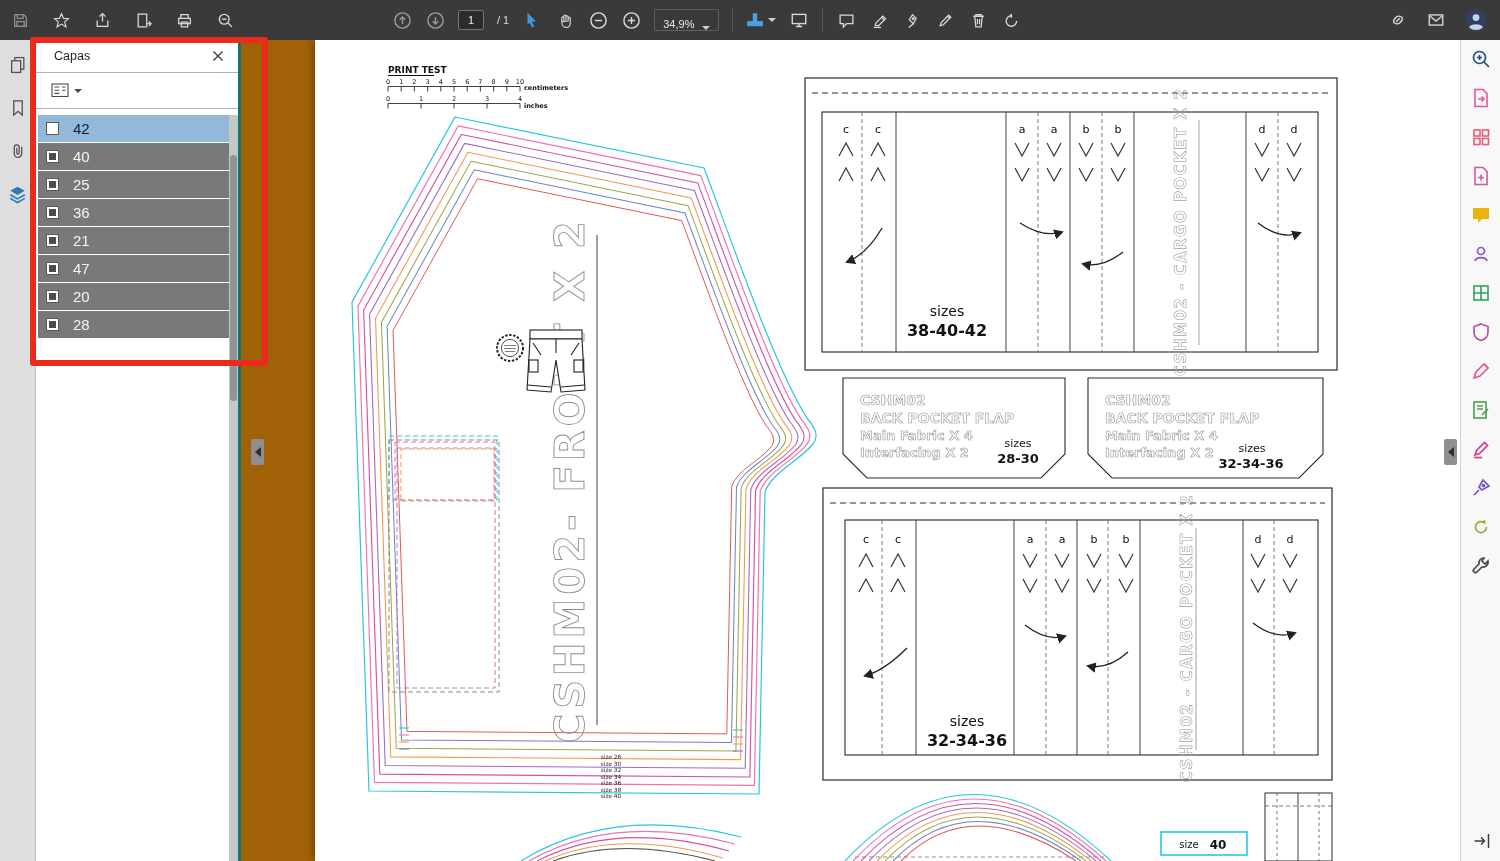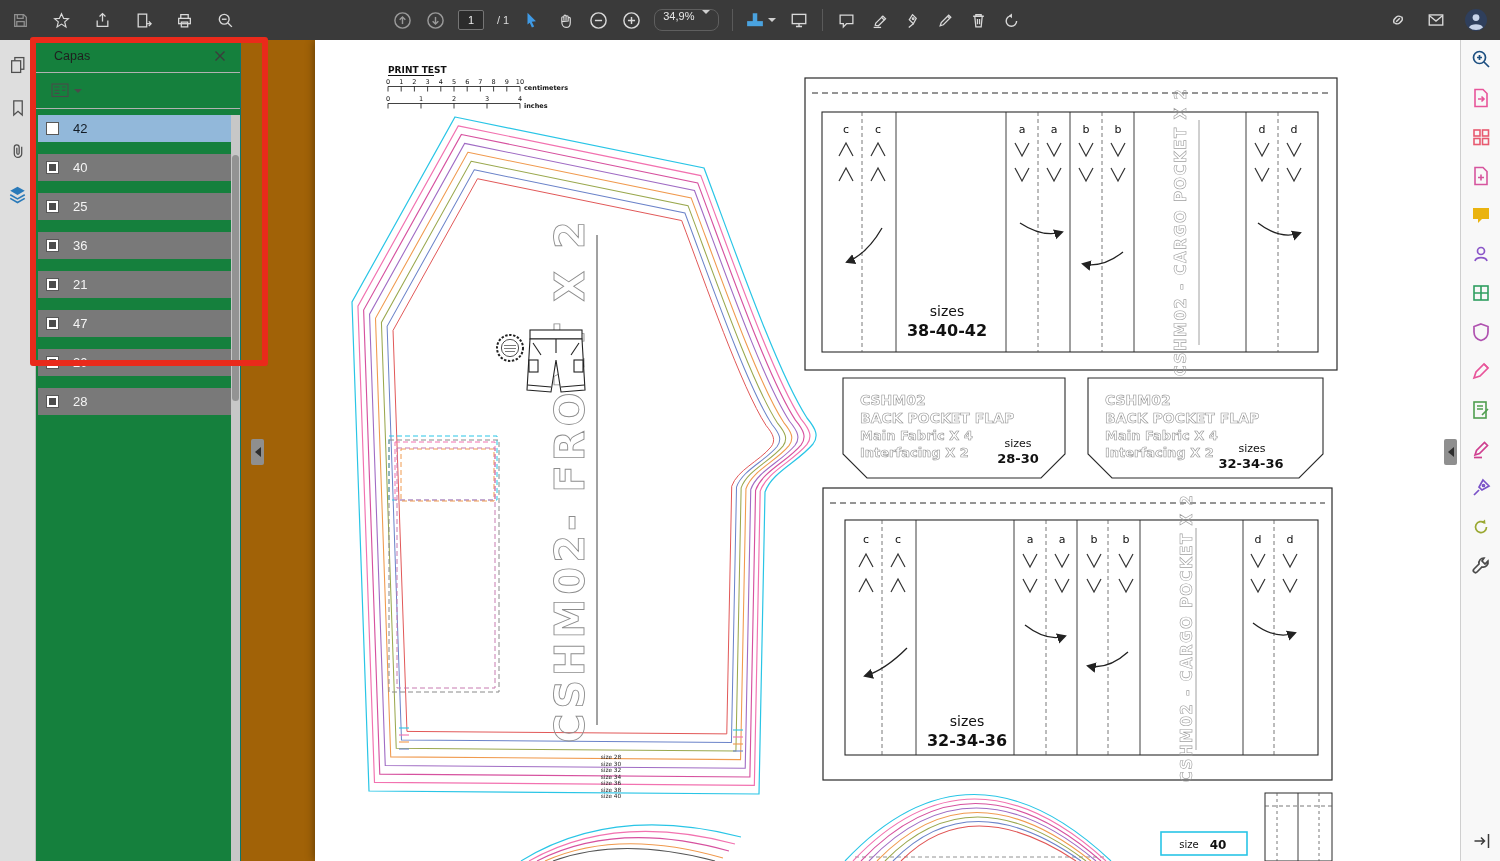--- a/index.html
+++ b/index.html
@@ -10,33 +10,33 @@
   
   .toolbar{position:absolute;left:0;top:0;right:0;height:40px;background:#3a3a3a;z-index:30}
   .tb-group{position:absolute;top:0;height:40px;display:flex;align-items:center}
   .tb-left{left:10px;gap:21px}
   .tb-center{left:392px;gap:13px}
   .tb-right{right:12px;gap:18px}
   .tb-btn{display:flex;align-items:center;justify-content:center;min-width:20px;height:26px;cursor:default}
   .sep{width:1px;height:22px;background:#5a5a5a}
   .page-input{width:26px;height:20px;background:#2c2c2c;border:1px solid #757575;color:#ececec;text-align:center;font-size:11px;border-radius:2px}
   .page-total{color:#dcdcdc;font-size:11px}
-  .zoom-box{display:flex;align-items:flex-start;gap:8px;border:1px solid #5f5f5f;height:22px;padding:0 8px;color:#e8e8e8;font-size:11px;border-radius:8px}
+  .zoom-box{display:flex;align-items:flex-end;gap:8px;border:1px solid #5f5f5f;height:22px;padding:0 8px;color:#e8e8e8;font-size:11px;border-radius:2px}
   .caret-down{width:0;height:0;border-left:4px solid transparent;border-right:4px solid transparent;border-top:4.5px solid #cfcfcf}
 
   
   .nav-strip{position:absolute;left:0;top:40px;width:36px;bottom:0;background:#dedede;border-right:1px solid #bdbdbd;display:flex;flex-direction:column;align-items:center;padding-top:16px;gap:21px;z-index:10}
 
   
-  .layers-panel{position:absolute;left:36px;top:40px;width:205px;bottom:0;background:#15803d;border-right:1px solid #0f766e;z-index:10}
+  .layers-panel{position:absolute;left:36px;top:40px;width:205px;bottom:0;background:#ffffff;border-right:3px solid #0f766e;z-index:10}
   .panel-header{height:33px;display:flex;align-items:center;padding:0 10px 0 18px;font-size:12.5px;color:#1f1f1f;border-bottom:1px solid #b2b2b2}
   .panel-close{margin-left:auto;display:flex;align-items:center;justify-content:center;width:20px;height:20px}
   .panel-options{height:36px;display:flex;align-items:center;padding-left:15px;gap:5px;border-bottom:1px solid #b2b2b2}
   .layer-rows{position:absolute;left:2px;top:75px;width:194px}
-  .layer-row{height:27px;margin-bottom:12px;background:#797979;display:flex;align-items:center;color:#f4f4f4;font-size:13px}
+  .layer-row{height:27px;margin-bottom:1px;background:#797979;display:flex;align-items:center;color:#f4f4f4;font-size:15px}
   .layer-row.selected{background:#92b8da;color:#131c26}
   .layer-check{width:13px;height:13px;background:#fff;border:1px solid #585858;margin:0 14px 0 8px;position:relative;flex:0 0 auto}
   .layer-check.checked::after{content:"";position:absolute;left:2px;top:2px;right:2px;bottom:2px;background:#4c4c4c}
   .panel-scroll{position:absolute;right:0;top:75px;width:9px;bottom:0;background:#c7c7c7}
   .panel-thumb{position:absolute;left:1px;right:1px;top:40px;height:246px;background:#939393;border-radius:4px}
 
   
   .content{position:absolute;left:241px;top:40px;right:40px;bottom:0;background:#a16207;overflow:hidden}
   .pdf-page{position:absolute;left:74px;top:0;width:1145px;height:821px;background:#fff;box-shadow:0 0 9px rgba(0,0,0,.45)}
   .pdf-page svg{display:block;font-family:"DejaVu Sans",sans-serif}

